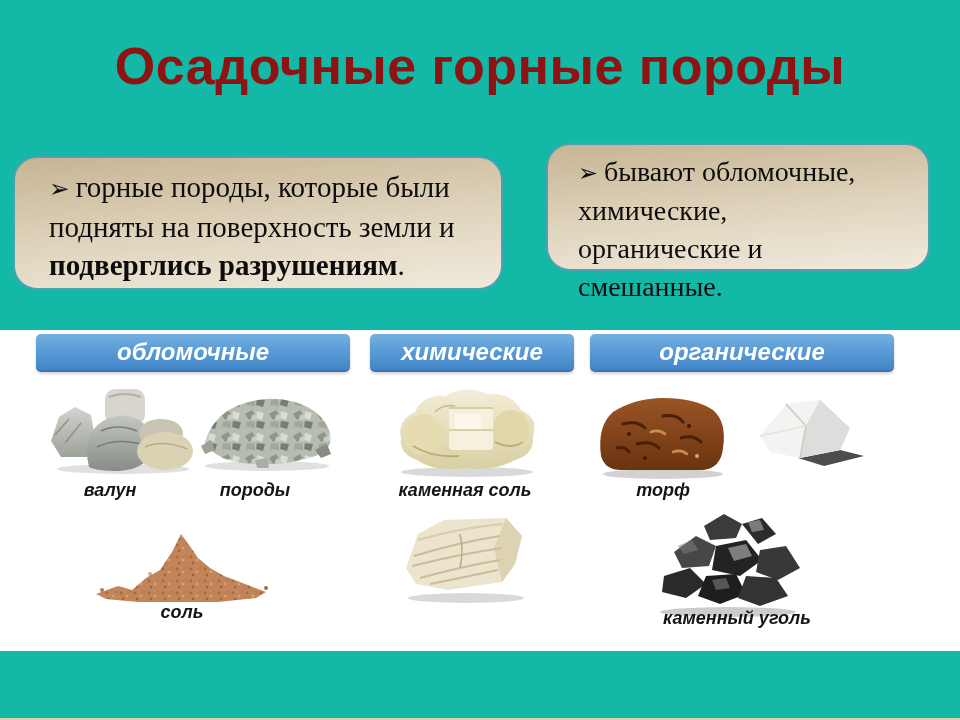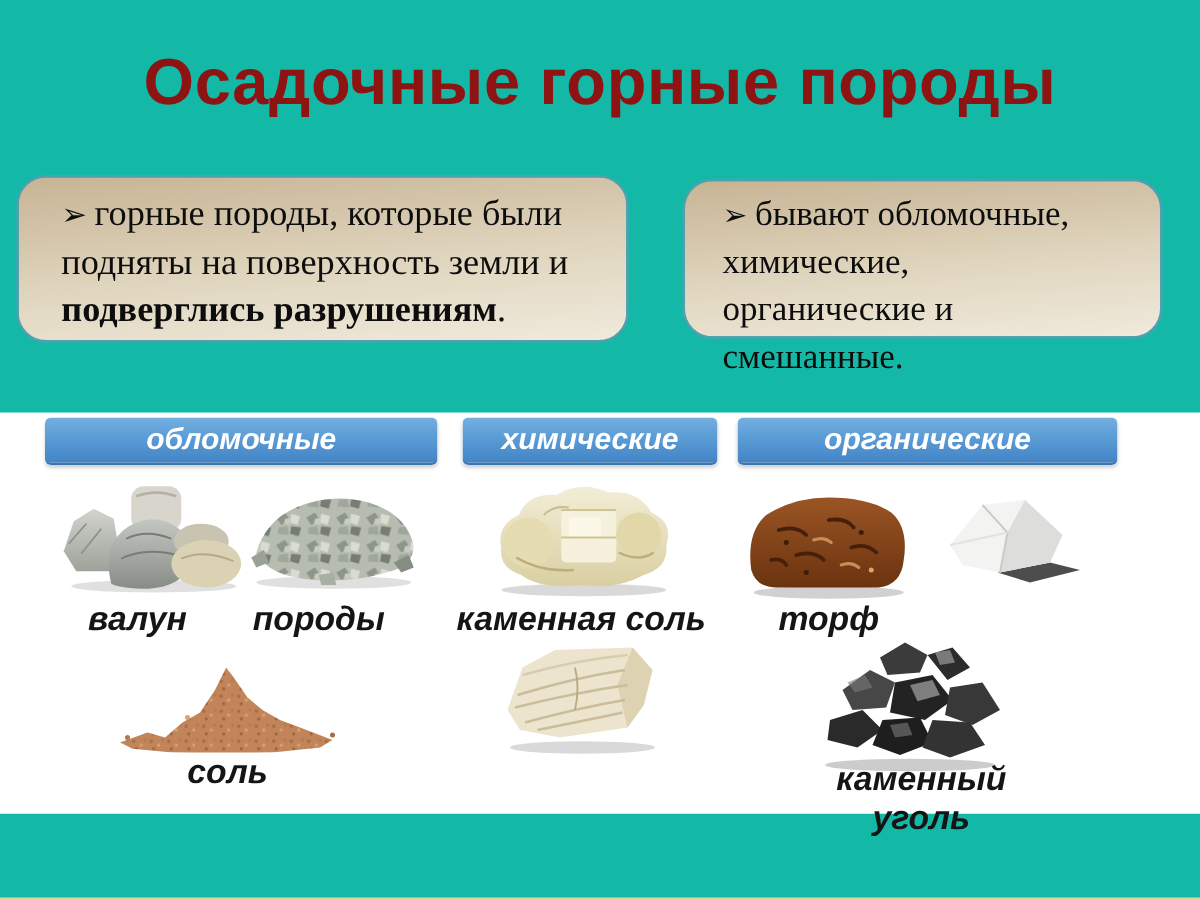--- a/index.html
+++ b/index.html
@@ -7,41 +7,41 @@
          font-family:"Liberation Sans",sans-serif;border-bottom:2px solid #d9d6a0;box-sizing:border-box;}
 
   .title{position:absolute;top:36px;left:0;width:960px;text-align:center;
          font-size:52px;font-weight:700;color:#8E1313;letter-spacing:0.5px;
          font-family:"Liberation Sans",sans-serif;}
 
   .defbox{position:absolute;border:2px solid #4FA0B0;border-radius:24px;
           background:linear-gradient(175deg,#C7B494 0%,#E2D8C2 60%,#F0EADC 100%);
           font-family:"Liberation Serif","DejaVu Sans",serif;color:#0d0d0d;
           box-sizing:border-box;}
-  .defbox-left{left:13px;top:140px;width:490px;height:134px;
+  .defbox-left{left:13px;top:156px;width:490px;height:134px;
                padding:10px 6px 10px 34px;font-size:29px;line-height:38px;}
   .defbox-right{left:546px;top:143px;width:384px;height:128px;
                 padding:8px 36px 8px 30px;font-size:28px;line-height:38px;}
   .marker{font-family:"DejaVu Sans",sans-serif;font-size:0.85em;padding-right:6px;}
   .bold{font-weight:700;}
 
   .panel{position:absolute;left:0;top:330px;width:960px;height:321px;background:#ffffff;}
 
   .catbar{position:absolute;height:38px;border-radius:5px;
           background:linear-gradient(to bottom,#74AFE0 0%,#5B9CD6 45%,#4285C6 100%);
           border-bottom:2px solid #3A76B4;box-shadow:0 2px 3px rgba(0,0,0,0.18);
           color:#ffffff;font-style:italic;font-weight:700;font-size:24px;
           display:flex;align-items:center;justify-content:center;box-sizing:border-box;}
   .catbar-1{left:36px;top:334px;width:314px;}
   .catbar-2{left:370px;top:334px;width:204px;}
   .catbar-3{left:590px;top:334px;width:304px;}
 
   .spec-img{position:absolute;}
   .spec-label{position:absolute;text-align:center;font-weight:700;font-style:italic;
-              font-size:27px;color:#151515;font-family:"Liberation Sans",sans-serif;}
+              font-size:18px;color:#151515;font-family:"Liberation Sans",sans-serif;}
 </style>
 </head>
 <body>
 
 <div class="slide">
 
   <div class="title">Осадочные горные породы</div>
 
   <div class="defbox defbox-left">
     <span class="marker">➢</span><span>горные породы, которые были подняты на поверхность земли и </span><span class="bold">подверглись разрушениям</span><span>.</span>

